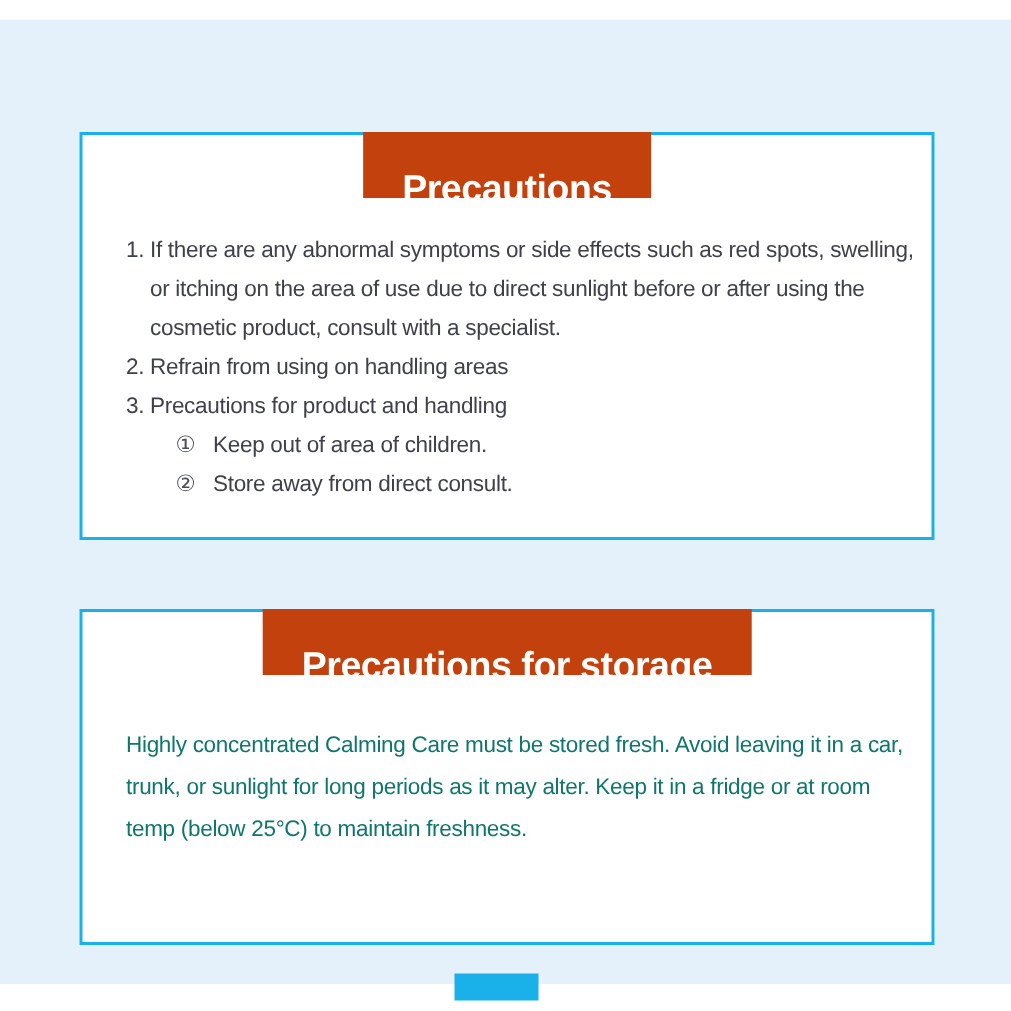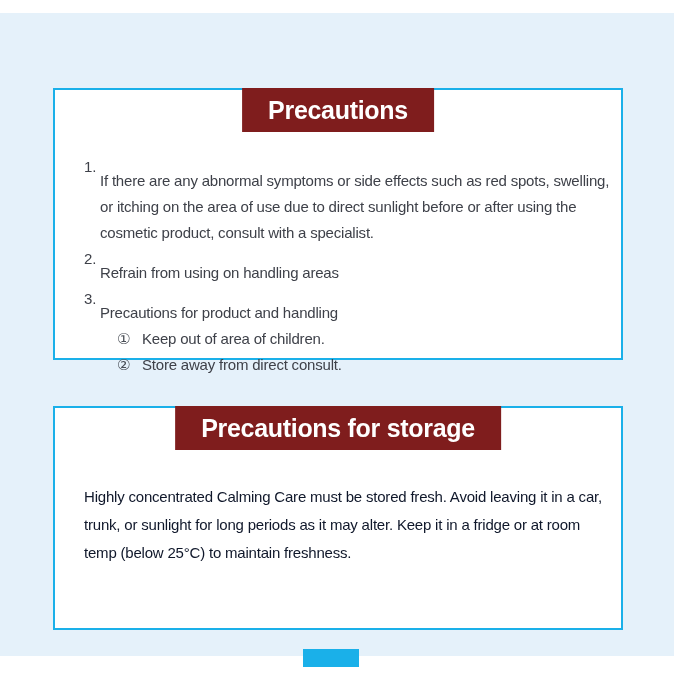--- a/index.html
+++ b/index.html
@@ -32,50 +32,50 @@
   }
   .card-precautions { top: 88px; height: 272px; }
   .card-storage     { top: 406px; height: 224px; }
   .title-badge {
     position: absolute;
     top: -2px;
     left: 50%;
     transform: translateX(-50%);
     height: 44px;
     line-height: 44px;
-    padding: 0 26px;
-    background: #7f1d1d;
+    padding: 16px 26px;
+    background: #c2410c;
     color: #ffffff;
     font-size: 25px;
     font-weight: bold;
     white-space: nowrap;
     letter-spacing: -0.3px;
   }
   .card-body {
     position: absolute;
     left: 29px;
     width: 526px;
     color: #3e4149;
     font-size: 15px;
     line-height: 26px;
     letter-spacing: -0.2px;
     text-align: left;
   }
   .body-precautions { top: 64px; }
   .item { display: flex; }
   .item .num  { flex: none; width: 16px; }
-  .item .txt  { flex: 1; margin-top: 14px; }
+  .item .txt  { flex: 1; }
   .sub { display: flex; padding-left: 33px; }
   .sub .marker { flex: none; width: 25px; color: #4a4f57; }
   .storage-text {
     position: absolute;
     top: 75px;
     left: 29px;
     width: 526px;
-    color: #0f172a;
+    color: #0f766e;
     font-size: 15px;
     line-height: 28px;
     letter-spacing: -0.2px;
   }
   .peek {
     position: absolute;
     top: 649px;
     left: 303px;
     width: 56px;
     height: 18px;

